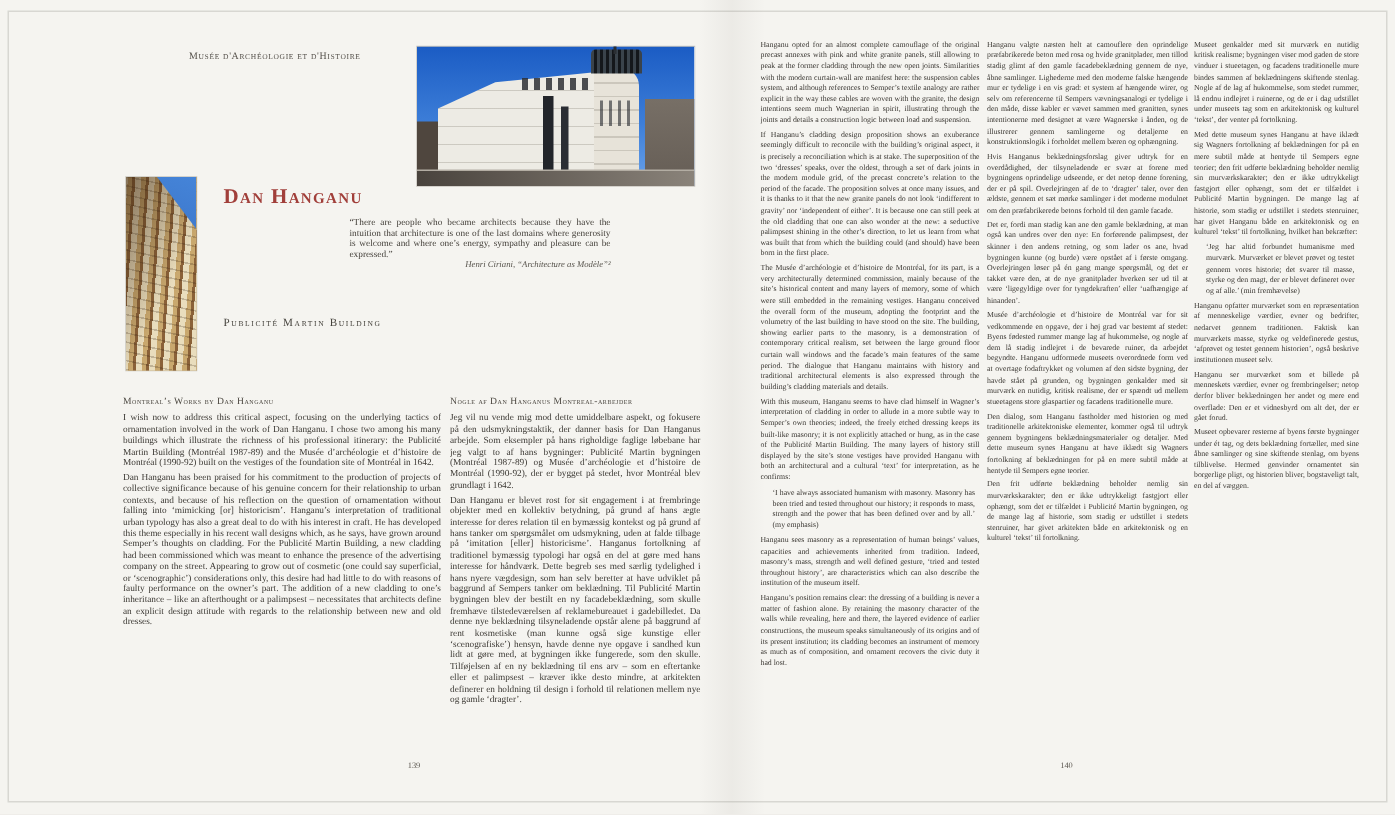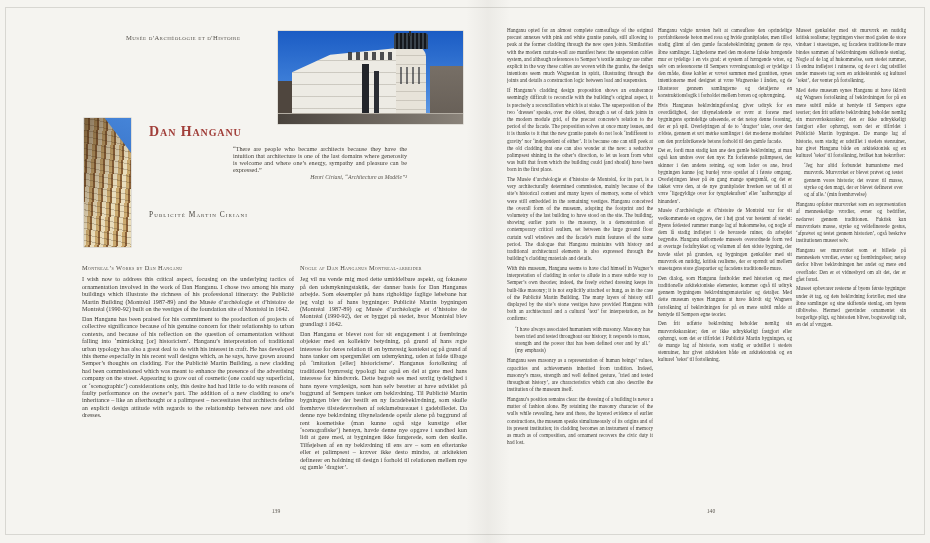--- a/index.html
+++ b/index.html
@@ -105,21 +105,21 @@
     <div class="sp-sky"></div>
   </div>
 
   <div class="title">Dan Hanganu</div>
 
   <div class="quote">
     <span>“There are people who became architects because they have the intuition that architecture is one of the last domains where generosity is welcome and where one’s energy, sympathy and pleasure can be expressed.”</span>
     <span class="attr">Henri Ciriani, “Architecture as Modèle”²</span>
   </div>
 
-  <div class="subtitle">Publicité Martin Ciriani</div>
+  <div class="subtitle">Publicité Martin Building</div>
 
   <div class="col col-len">
     <span class="chead">Montreal’s Works by Dan Hanganu</span>
     <p>I wish now to address this critical aspect, focusing on the underlying tactics of ornamentation involved in the work of Dan Hanganu. I chose two among his many buildings which illustrate the richness of his professional itinerary: the Publicité Martin Building (Montréal 1987-89) and the Musée d’archéologie et d’histoire de Montréal (1990-92) built on the vestiges of the foundation site of Montréal in 1642.</p>
     <p>Dan Hanganu has been praised for his commitment to the production of projects of collective significance because of his genuine concern for their relationship to urban contexts, and because of his reflection on the question of ornamentation without falling into ‘mimicking [or] historicism’. Hanganu’s interpretation of traditional urban typology has also a great deal to do with his interest in craft. He has developed this theme especially in his recent wall designs which, as he says, have grown around Semper’s thoughts on cladding. For the Publicité Martin Building, a new cladding had been commissioned which was meant to enhance the presence of the advertising company on the street. Appearing to grow out of cosmetic (one could say superficial, or ‘scenographic’) considerations only, this desire had had little to do with reasons of faulty performance on the owner’s part. The addition of a new cladding to one’s inheritance – like an afterthought or a palimpsest – necessitates that architects define an explicit design attitude with regards to the relationship between new and old dresses.</p>
   </div>
 
   <div class="col col-lda">
     <span class="chead">Nogle af Dan Hanganus Montreal-arbejder</span>
     <p>Jeg vil nu vende mig mod dette umiddelbare aspekt, og fokusere på den udsmykningstaktik, der danner basis for Dan Hanganus arbejde. Som eksempler på hans righoldige faglige løbebane har jeg valgt to af hans bygninger: Publicité Martin bygningen (Montréal 1987-89) og Musée d’archéologie et d’histoire de Montréal (1990-92), der er bygget på stedet, hvor Montréal blev grundlagt i 1642.</p>

